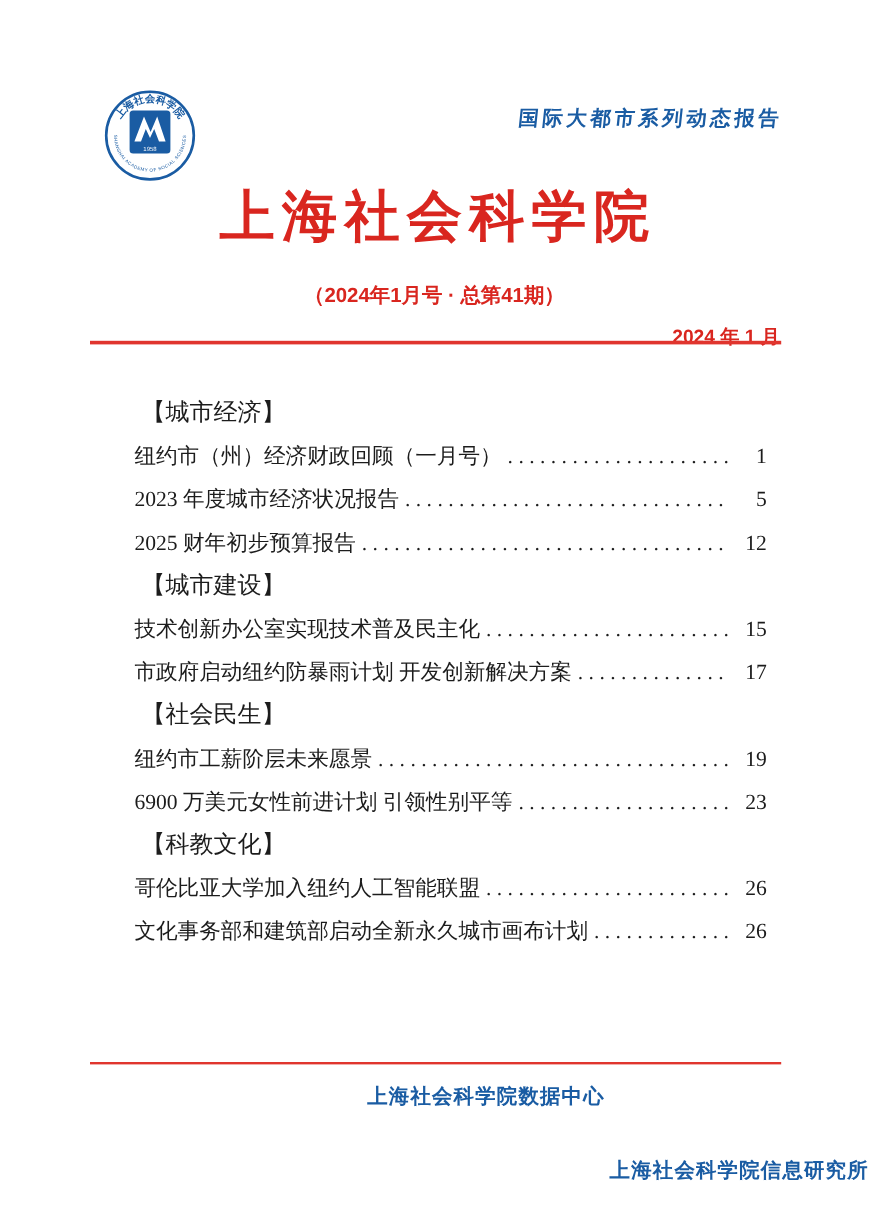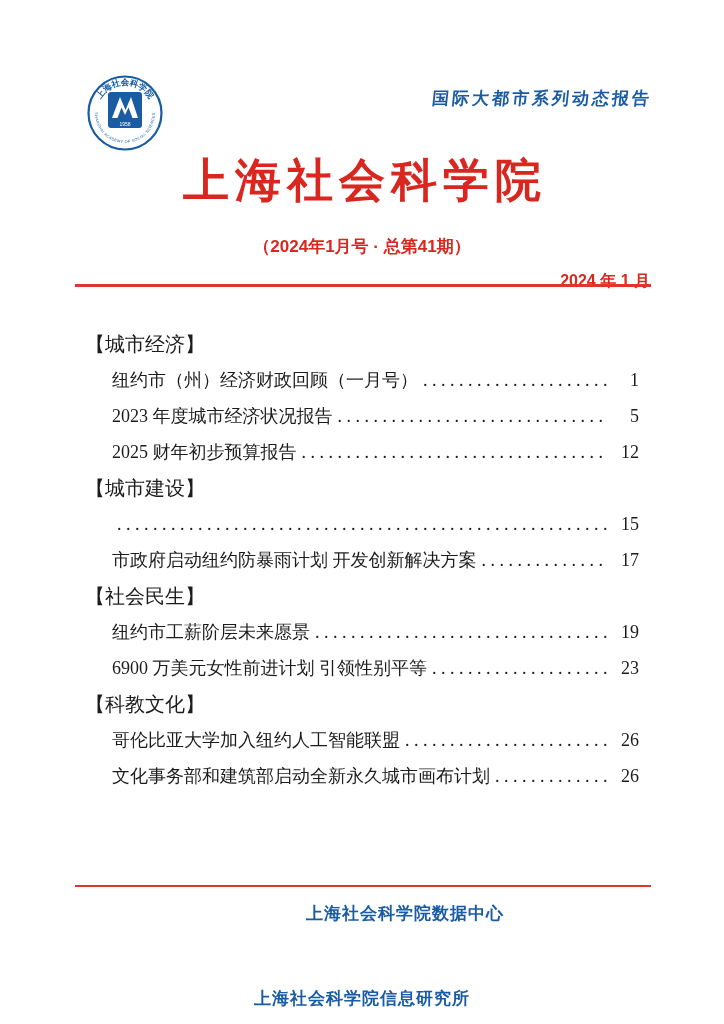--- a/index.html
+++ b/index.html
@@ -50,20 +50,21 @@
   }
   
   .toc{
     position:absolute;top:326px;left:85px;width:566px;
     color:var(--ink);
   }
   .toc-section{
     height:36px;line-height:36px;
     font-size:20px;
     white-space:nowrap;
+    margin-left:33px;
   }
   .toc-item{
     height:36px;line-height:36px;
     font-size:18px;
     padding-left:27px;padding-right:12px;
     display:flex;align-items:baseline;
   }
   .toc-item .t{white-space:nowrap;}
   .toc-item .dots{
     flex:1;overflow:hidden;white-space:nowrap;
@@ -82,21 +83,21 @@
     position:absolute;top:885px;left:75px;width:576px;height:2px;
     background:var(--rule-red);
   }
   .footer-line{
     position:absolute;left:0;width:100%;text-align:center;
     font-size:17px;font-weight:700;color:var(--blue);
     letter-spacing:1px;
     font-family:"Liberation Sans","DejaVu Sans",sans-serif;
   }
   .footer-line.l1{top:902px;margin-left:43px;}
-  .footer-line.l2{top:987px;}
+  .footer-line.l2{top:964px;text-align:right;}
 </style>
 </head>
 <body>
 
 <div class="page">
 
   <svg class="logo" viewBox="0 0 78 78">
     <circle cx="39" cy="39" r="36.5" fill="#ffffff" stroke="#1A5CA3" stroke-width="2.2"></circle>
     <defs>
       <path id="arcTop" d="M 11,39 A 28,28 0 0 1 67,39" fill="none"></path>
@@ -133,20 +134,21 @@
         <span class="dots"></span>
         <span class="pg">5</span>
       </div>
       <div class="toc-item">
         <span class="t">2025 财年初步预算报告</span>
         <span class="dots"></span>
         <span class="pg">12</span>
       </div>
       <div class="toc-section">【城市建设】</div>
       <div class="toc-item">
+        <span class="t">技术创新办公室实现技术普及民主化</span>
         <span class="dots"></span>
         <span class="pg">15</span>
       </div>
       <div class="toc-item">
         <span class="t">市政府启动纽约防暴雨计划 开发创新解决方案</span>
         <span class="dots"></span>
         <span class="pg">17</span>
       </div>
       <div class="toc-section">【社会民生】</div>
       <div class="toc-item">

